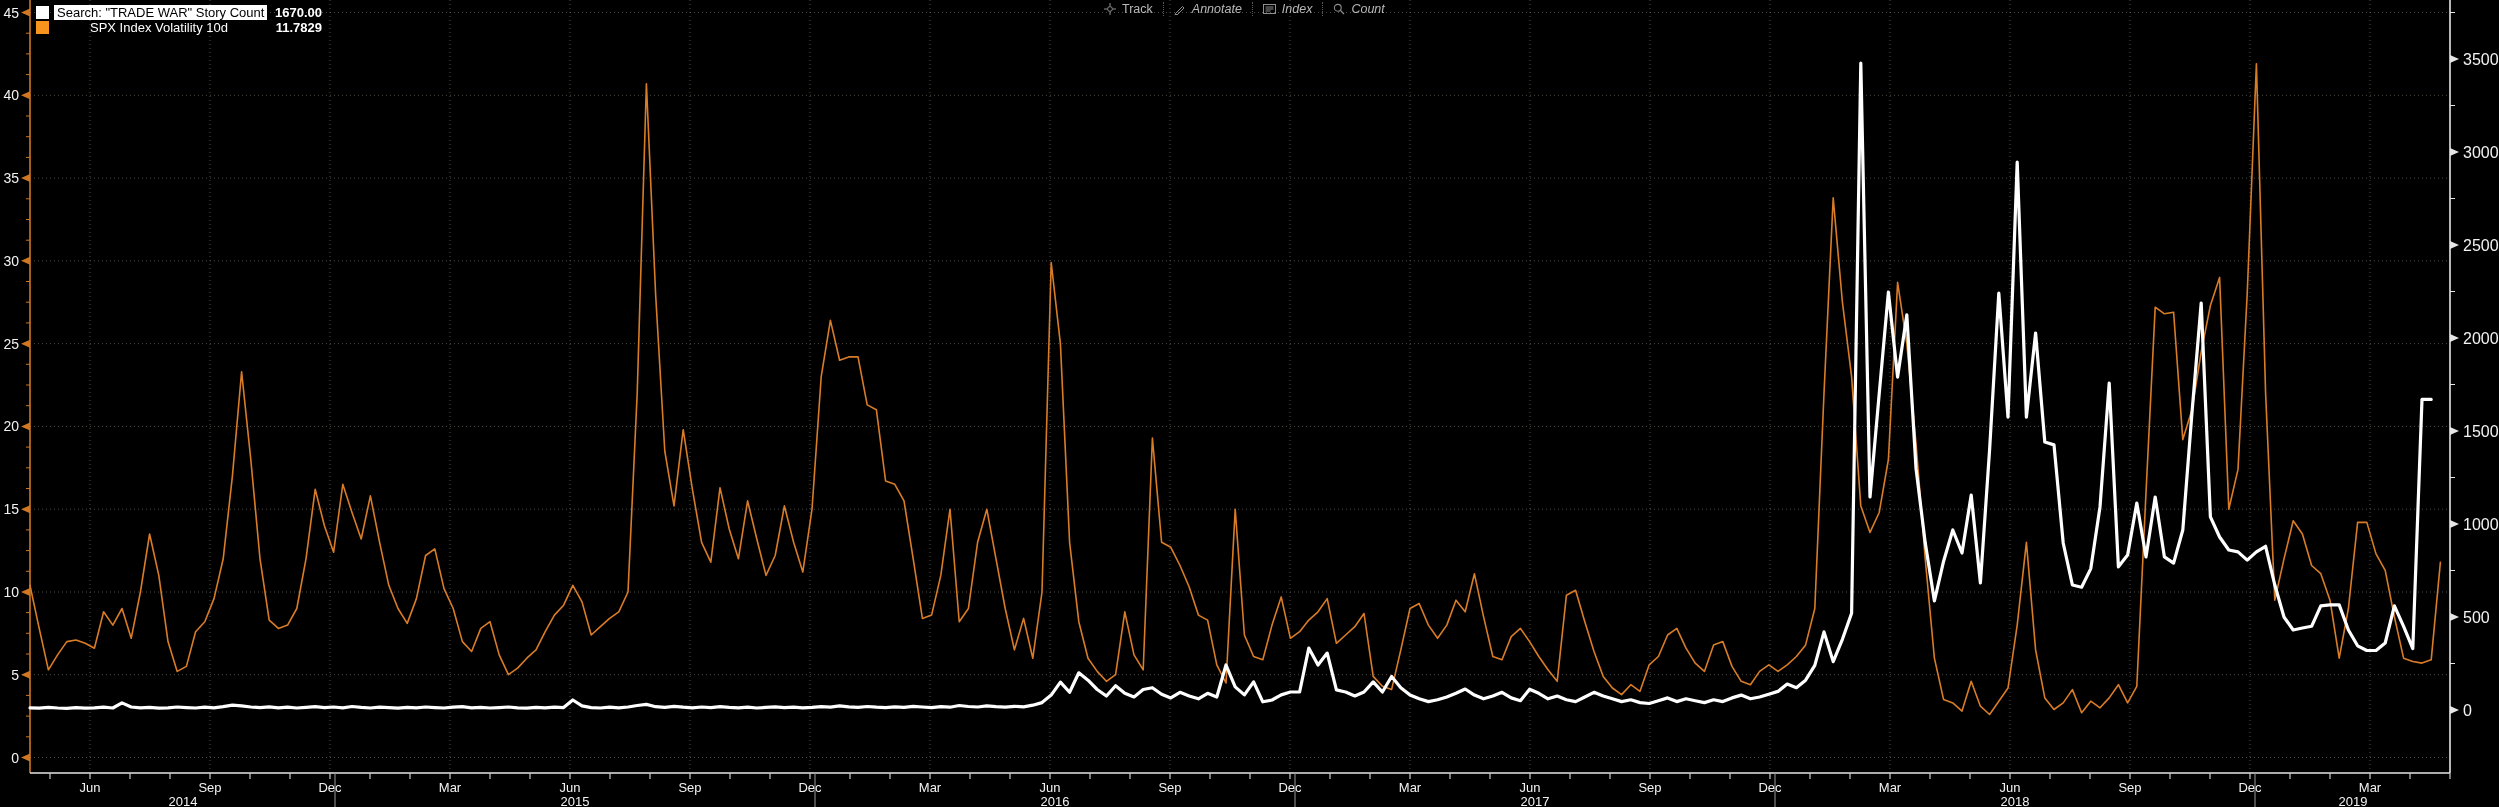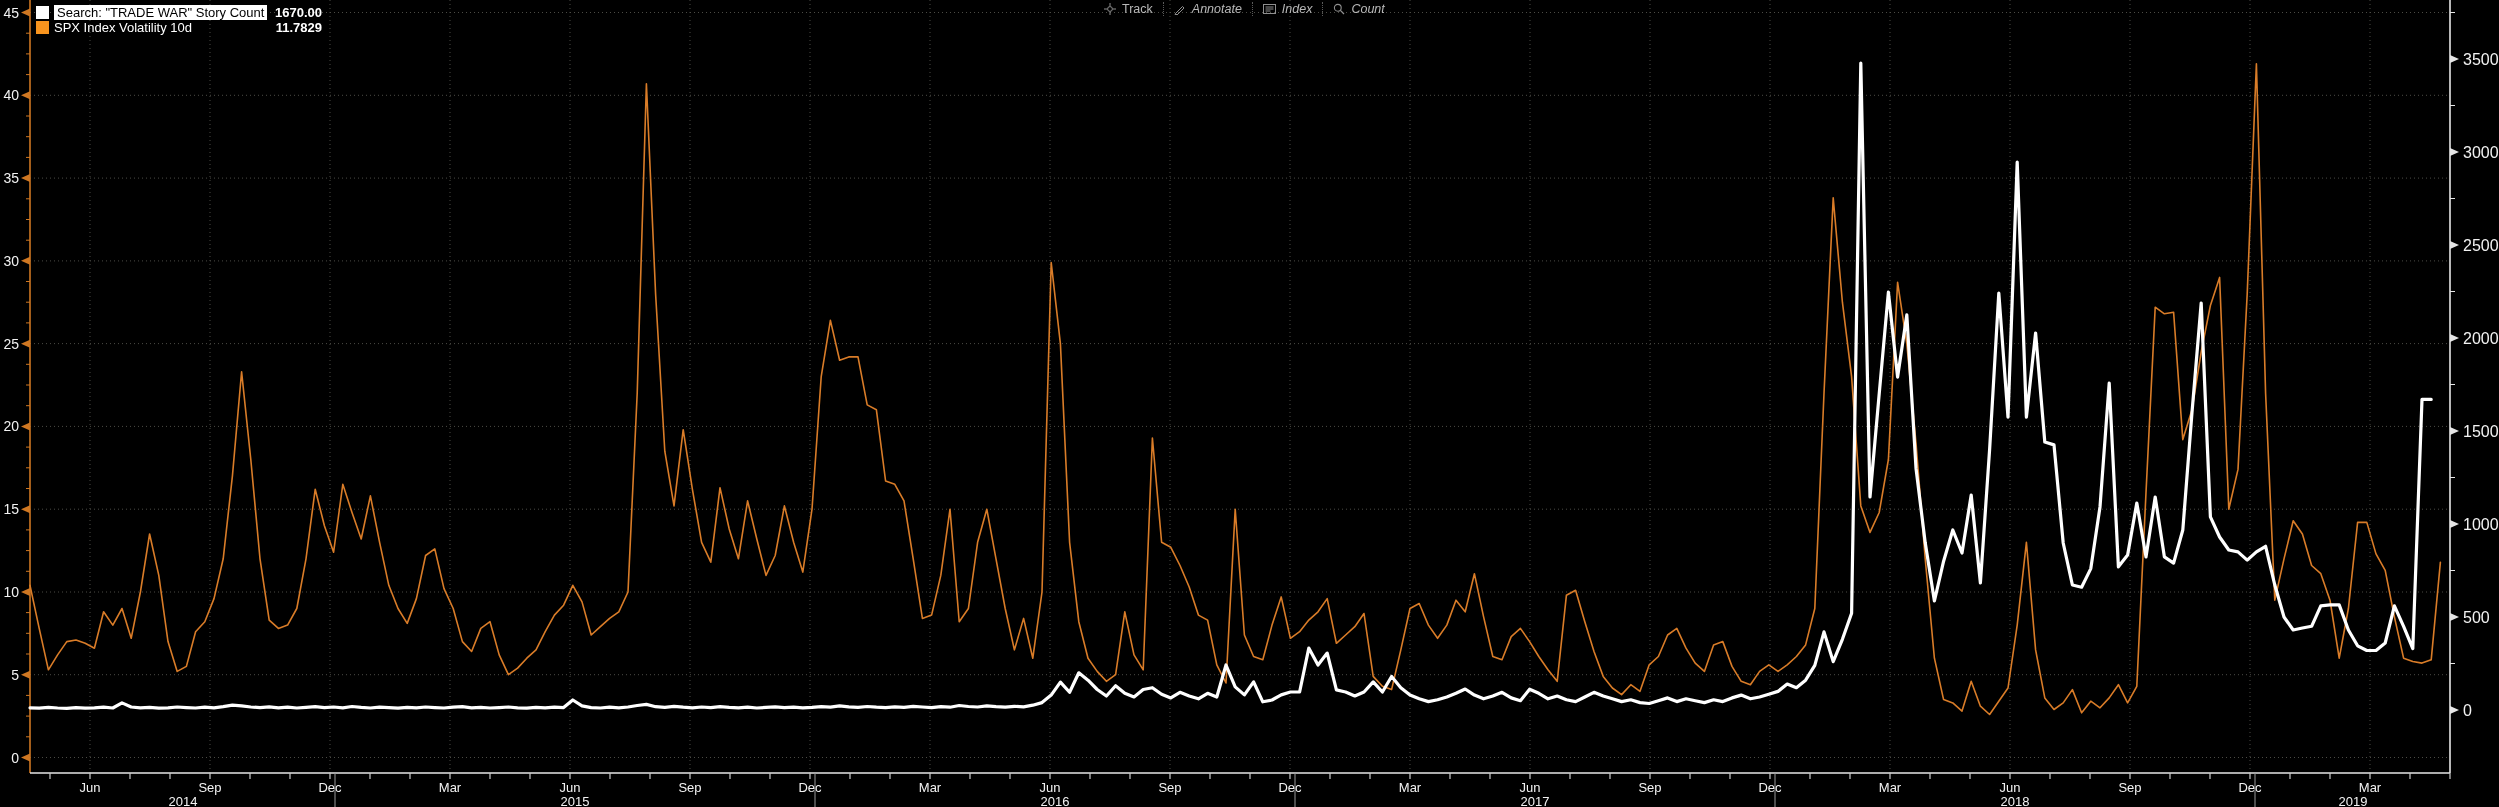--- a/index.html
+++ b/index.html
@@ -8,21 +8,21 @@
     background:#000;
     font-family:"Liberation Sans", sans-serif;
     position:relative; overflow:hidden;
   }
   #chart-svg { position:absolute; left:0; top:0; }
 
   .legend { position:absolute; left:36px; top:5px; z-index:3; }
   .legend-row { display:flex; align-items:center; height:15px; width:286px; font-size:13px; line-height:15px; }
   .swatch { width:13px; height:13px; margin-right:5px; flex:none; }
   .lbl-hl { background:#ffffff; color:#000000; padding:0 3px; white-space:nowrap; }
-  .lbl { color:#ffffff; white-space:nowrap; }
+  .lbl { color:#ffffff; white-space:nowrap;margin-left:36px; }
   .value { margin-left:auto; color:#ffffff;font-weight:bold; }
 
   .toolbar { position:absolute; left:1094px; top:1px; z-index:3; display:flex; align-items:center; height:16px; color:#b8b8b8; font-size:12.5px; }
   .tb-item { display:flex; align-items:center; gap:6px; padding:0 10px; }
   .tb-item + .tb-item { border-left:1px dotted #5a5a5a;font-style:italic; }
   .tb-icon { display:block; }
 </style>
 </head>
 <body>
 

